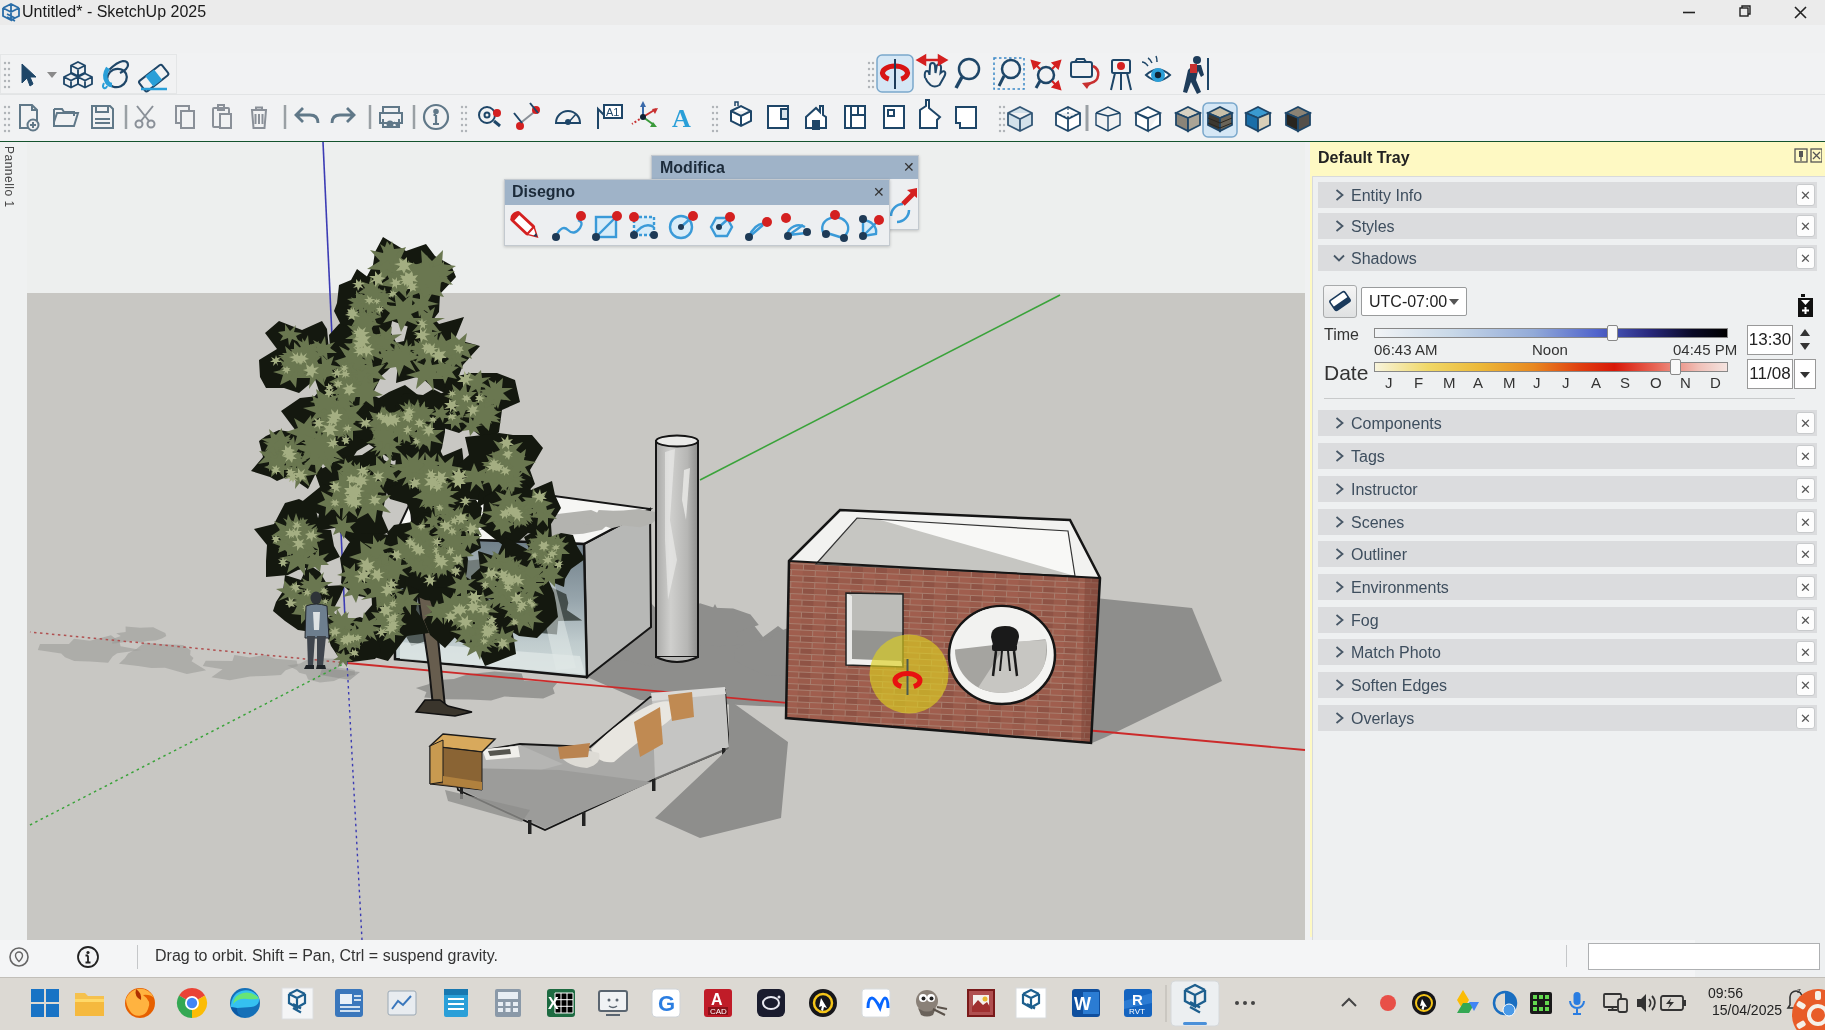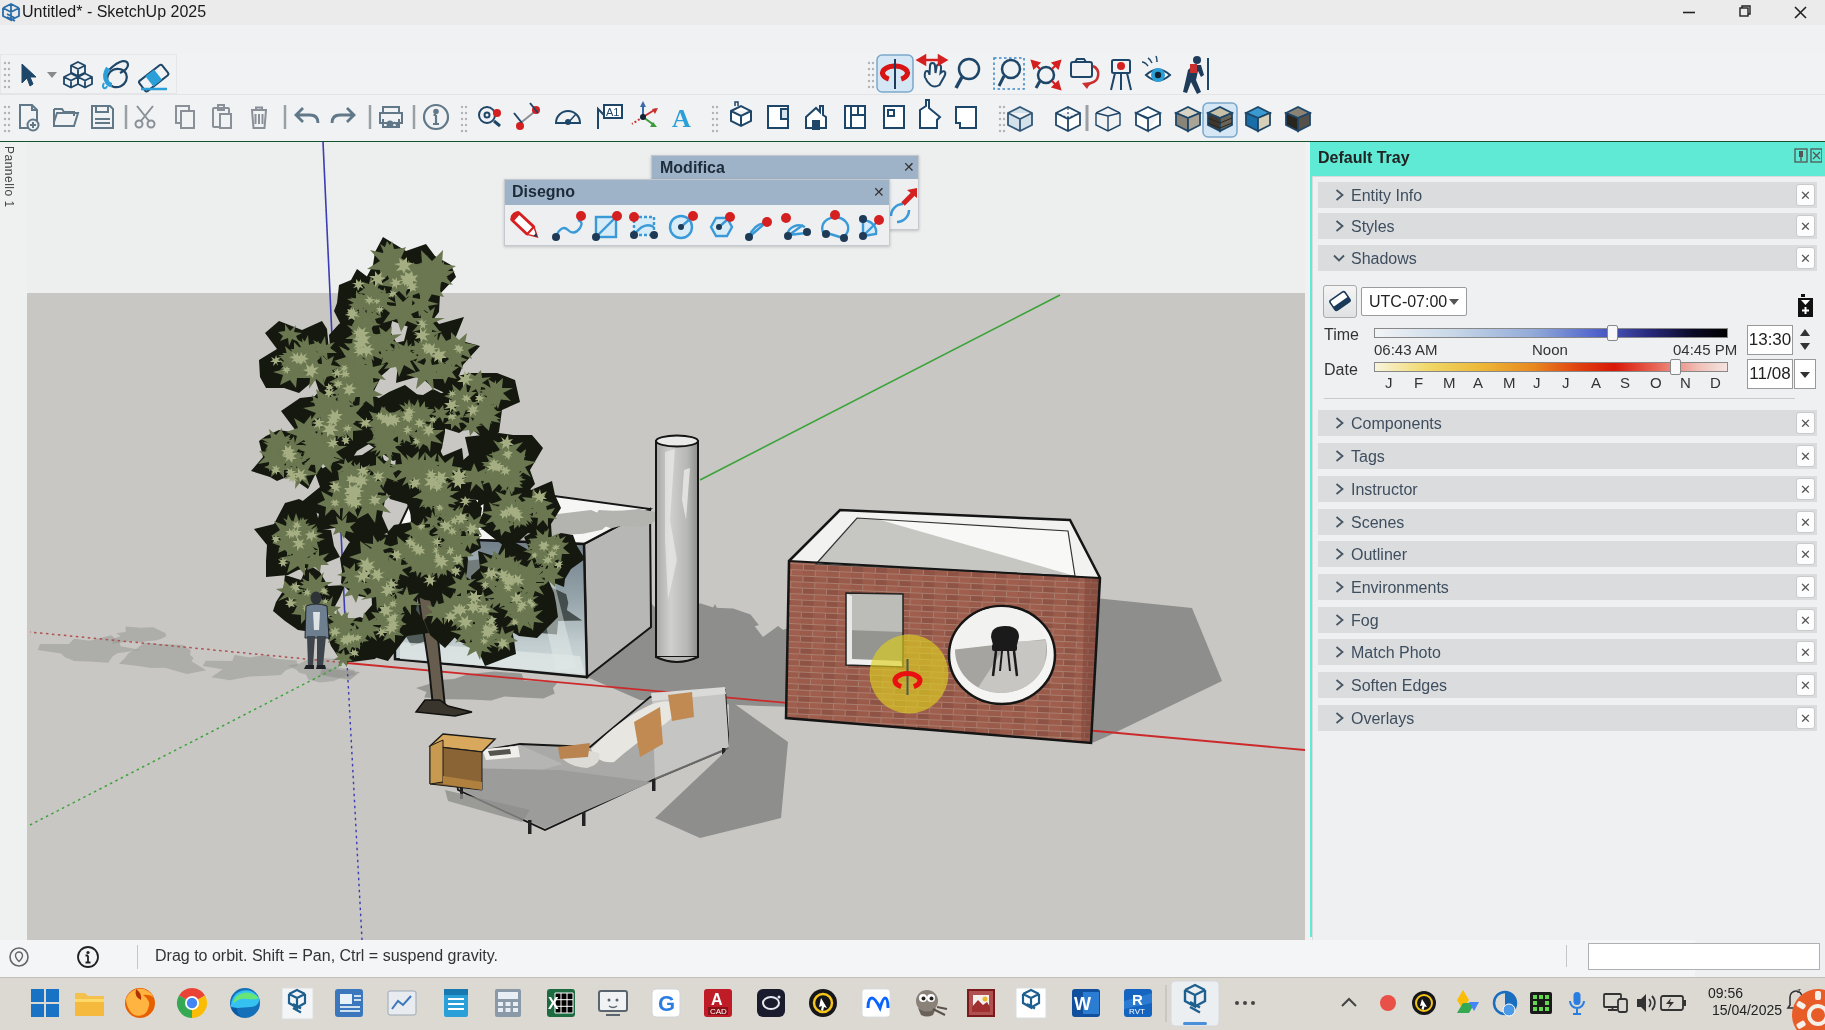--- a/index.html
+++ b/index.html
@@ -15,21 +15,21 @@
 .menuitem { position:absolute; top:5px; font-size:16px; color:#222; }
 
 #toolbar1 { left:0; top:53px; width:1825px; height:42px; background:#f1f2f3; border-bottom:1px solid #e2e4e5; }
 #toolbar2 { left:0; top:95px; width:1825px; height:47px; background:#f1f2f3; border-bottom:1px solid #14532d; }
 .tbgroup { position:absolute; border:1px solid #e4e6e7; background:#f1f2f3; }
 
 
 #leftstrip { left:0; top:142px; width:27px; height:798px; background:#eff1f1; }
 #pannello { left:2px; top:4px; font-size:12px; color:#444; writing-mode:vertical-rl; letter-spacing:0.5px; }
 #viewport { left:27px; top:142px; width:1278px; height:798px; background:#c8c7c3; }
-#traypanel { left:1310px; top:142px; width:515px; height:795px; background:#5eead4; }
+#traypanel { left:1310px; top:142px; width:515px; height:795px; background:#fef9c3; }
 
 
 #statusbar { left:0; top:940px; width:1695px; height:37px; background:#f4f5f6; }
 
 #taskbar { left:0; top:977px; width:1825px; height:53px; background:#dcd9d3; }
 
 
 .trayhdr { position:absolute; left:8px; width:499px; height:26px; background:#dbdcde; }
 .trayhdr .lbl { position:absolute; left:33px; top:5px; font-size:16px; color:#3e4e5e; }
 .trayhdr .chev { position:absolute; left:14px; top:6px; width:14px; height:14px; }
@@ -1128,21 +1128,21 @@
     <div class="abs" style="left:64px;top:199px;font-size:15px;color:#333">06:43 AM</div>
     <div class="abs" style="left:222px;top:199px;font-size:15px;color:#333">Noon</div>
     <div class="abs" style="left:363px;top:199px;font-size:15px;color:#333">04:45 PM</div>
     <div class="abs" style="left:437px;top:183px;width:46px;height:30px;background:#fff;border:1px solid #999;font-size:17px;color:#222;text-align:center;line-height:28px">13:30</div>
     <div class="abs" style="left:484px;top:183px;width:22px;height:30px">
       <svg width="22" height="30">
           <polygon points="6,11 16,11 11,4" fill="#333"></polygon>
           <polygon points="6,18 16,18 11,25" fill="#333"></polygon>
         </svg>
     </div>
-    <div class="abs" style="left:14px;top:219px;font-size:16px;color:#333">Date</div>
+    <div class="abs" style="left:14px;top:219px;font-size:21px;color:#333">Date</div>
     <div class="abs" style="left:64px;top:220px;width:354px;height:10px;border:1px solid #888;background:linear-gradient(90deg,#f8f4dc 0%,#f0d868 15%,#ecb838 30%,#e88820 45%,#e04010 58%,#d81808 68%,#e86858 80%,#f0c0b8 92%,#f4e4e0 100%)"></div>
     <div class="abs" style="left:360px;top:217px;width:11px;height:16px;background:#f8f8f8;border:1px solid #888;border-radius:2px"></div>
     <div class="abs" style="left:64px;top:232px;width:354px;font-size:15px;color:#333">
       <span class="abs" style="left:11px">J</span>
         <span class="abs" style="left:40px">F</span>
         <span class="abs" style="left:69px">M</span>
         <span class="abs" style="left:99px">A</span>
         <span class="abs" style="left:129px">M</span>
         <span class="abs" style="left:159px">J</span>
         <span class="abs" style="left:188px">J</span>

